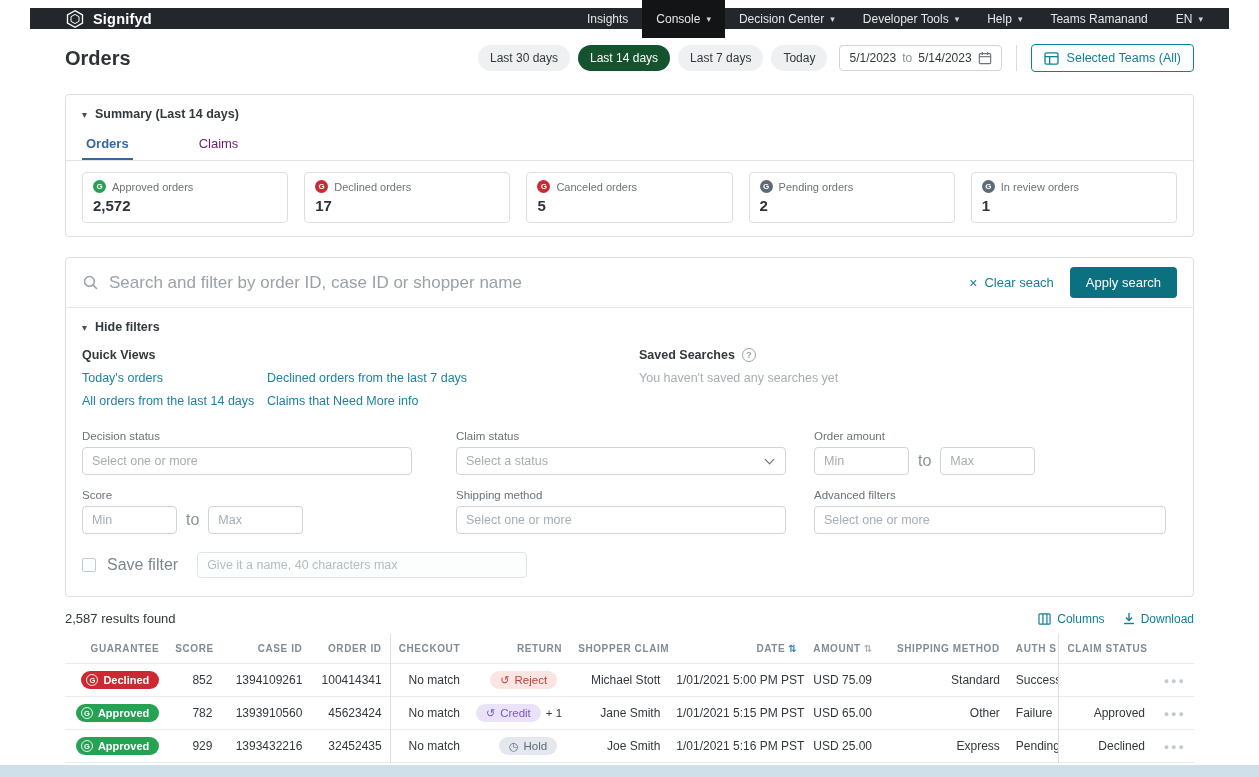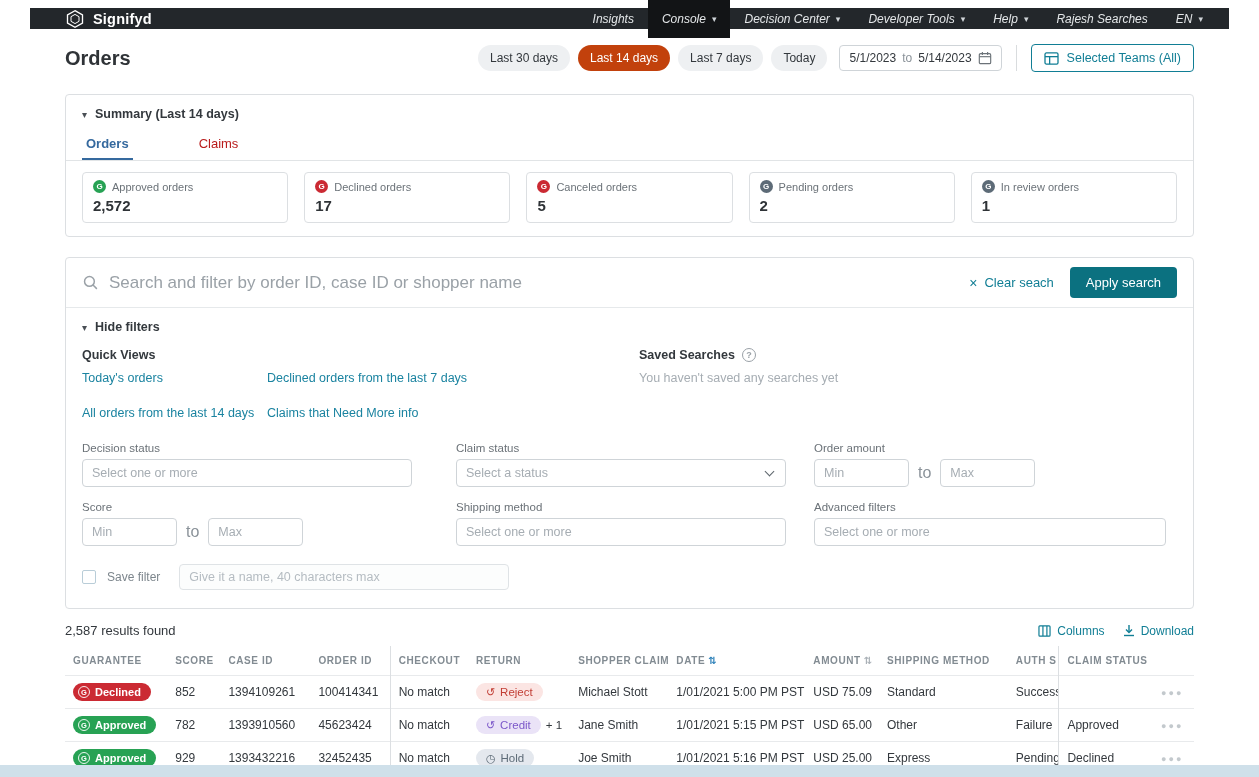--- a/index.html
+++ b/index.html
@@ -10,53 +10,53 @@
   }
   .page { position:relative; width:1259px; height:777px; background:#fff; overflow:hidden; }
 
   
   .navbar {
     margin:8px 30px 0; height:21px; background:#23272b; display:flex; align-items:center;
     padding:0 12px 0 35px; color:#e8eaec;
   }
   .brand { display:flex; align-items:center; gap:8px; cursor:pointer; }
   .brand-name { color:#fff; font-size:14.5px; font-weight:bold; letter-spacing:0.2px; }
-  .nav-items { margin-left:auto; display:flex; align-items:stretch; height:38px;font-style:italic; }
+  .nav-items { margin-left:auto; display:flex; align-items:stretch; height:38px; }
   .nav-item { display:flex; align-items:center; gap:6px; padding:0 14px; font-size:12px; color:#e4e7e9; cursor:pointer; white-space:nowrap; }
   .nav-item.active { background:#121416; }
   .caret { font-size:9px; color:#cfd4d8; }
 
   
   .page-header { display:flex; align-items:center; padding:15px 65px 12px; }
   .page-title { font-size:20px; font-weight:bold; color:#2f3337; }
   .header-controls { margin-left:auto; display:flex; align-items:center; gap:8px; }
   .tpill {
     border:none; background:#eef0f2; color:#33383d; font-family:inherit;
     font-size:12px; padding:6px 12px; border-radius:14px; cursor:pointer; white-space:nowrap;
   }
-  .tpill.active { background:#c2410c; color:#fff; }
+  .tpill.active { background:#14532d; color:#fff; }
   .date-box {
     display:flex; align-items:center; gap:6px; border:1px solid #cfd4d8; border-radius:4px;
     padding:5px 9px; font-size:12px; margin-left:4px; cursor:pointer; color:#33383d;
   }
   .muted { color:#8a9299; }
   .vdiv { width:1px; height:26px; background:#d9dcde; margin:0 6px; }
   .teams-btn {
     display:flex; align-items:center; gap:8px; background:#fff; border:1px solid #117e95;
     color:#117e95; border-radius:4px; padding:6px 12px; font-family:inherit; font-size:12.5px; cursor:pointer; white-space:nowrap;
   }
 
   
   .card { margin:0 65px; border:1px solid #dcdfe2; border-radius:4px; background:#fff; }
   .summary-card { margin-top:10px; }
   .collapse-row { display:flex; align-items:center; gap:8px; font-size:12.5px; font-weight:bold; color:#33383d; cursor:pointer; }
   .summary-card .collapse-row { padding:12px 16px 0; }
   .tri { font-size:10px; color:#4a5056; }
   .tabs { display:flex; padding:0 16px; border-bottom:1px solid #e1e4e6; margin-top:8px; }
-  .tab { padding:7px 4px; margin-right:62px; font-size:13px; color:#b91c1c; cursor:pointer; border-bottom:2px solid transparent; }
+  .tab { padding:7px 4px; margin-right:62px; font-size:13px; color:#701a75; cursor:pointer; border-bottom:2px solid transparent; }
   .tab.active { color:#35699e; border-bottom-color:#35699e; font-weight:bold; }
   .stat-row { display:flex; gap:16px; padding:11px 16px 13px; }
   .stat-card { flex:1; border:1px solid #dcdfe2; border-radius:4px; padding:7px 10px 8px; background:#fff; }
   .stat-top { display:flex; align-items:center; gap:6px; font-size:11px; color:#6b7278; }
   .stat-icon { width:13px; height:13px; border-radius:50%; color:#fff; font-size:8px; font-weight:bold;
     display:flex; align-items:center; justify-content:center; flex:0 0 13px; }
   .stat-card.approved .stat-icon { background:#27a254; }
   .stat-card.declined .stat-icon { background:#cb2a33; }
   .stat-card.canceled .stat-icon { background:#cb2a33; }
   .stat-card.pending .stat-icon  { background:#5d6b77; }
@@ -69,21 +69,21 @@
   .search-input { flex:1; border:none; outline:none; font-family:inherit; font-size:17px; color:#33383d; }
   .search-input::placeholder { color:#9aa1a7; }
   .clear-link { display:flex; align-items:center; gap:7px; color:#117e95; font-size:13px; cursor:pointer; white-space:nowrap; margin-right:6px; }
   .x-icon { font-size:14px; line-height:1; }
   .apply-btn { background:#0b7180; color:#fff; border:none; border-radius:4px; padding:8px 16px; font-family:inherit; font-size:13px; cursor:pointer; white-space:nowrap; }
 
   .filters-body { padding:12px 16px 18px; }
   .views-row { display:flex; margin-top:14px; }
   .quick-views { width:557px; }
   .sec-title { font-size:12.5px; font-weight:bold; color:#33383d; margin-bottom:9px; display:flex; align-items:center; gap:7px; }
-  .qv-grid { display:grid; grid-template-columns:185px auto; row-gap:21px; font-size:12.5px; }
+  .qv-grid { display:grid; grid-template-columns:185px auto; row-gap:9px; font-size:12.5px; }
   .qv-link { color:#1a83a0; cursor:pointer; text-decoration:none; }
   .saved-searches { flex:1; }
   .info-badge { width:14px; height:14px; border:1px solid #9aa1a7; border-radius:50%; color:#9aa1a7;
     font-size:9px; display:inline-flex; align-items:center; justify-content:center; cursor:pointer; font-weight:bold; }
   .saved-empty { color:#a6adb3; font-size:12.5px; margin-top:2px; }
 
   .filter-row { display:flex; margin-top:22px; }
   .filter-row.second { margin-top:14px; }
   .fcol.c1 { width:330px; margin-right:44px; }
   .fcol.c2 { width:330px; margin-right:28px; }
@@ -94,33 +94,33 @@
   .finput::placeholder { color:#a6adb3; }
   .fselect { position:relative; height:28px; border:1px solid #cfd4d8; border-radius:4px;
     display:flex; align-items:center; padding:0 26px 0 9px; font-size:12.5px; color:#a6adb3; cursor:pointer; background:#fff; }
   .chev { width:7px; height:7px; border-right:1.5px solid #5d656c; border-bottom:1.5px solid #5d656c;
     transform:rotate(45deg); position:absolute; right:12px; top:8px; }
   .minmax { display:flex; align-items:center; gap:9px; }
   .finput.mm { width:95px; }
 
   .save-row { display:flex; align-items:center; gap:11px; margin-top:18px; }
   .checkbox { width:14px; height:14px; border:1px solid #b9cdd8; border-radius:2px; background:#fff; cursor:pointer; flex:0 0 14px; }
-  .save-label { font-size:12px; color:#7d868d; margin-right:8px; }
+  .save-label { font-size:16px; color:#7d868d; margin-right:8px; }
   .finput.name-input { width:330px; height:26px; border-color:#dfe3e6; background:#fcfdfd; }
   .finput.name-input::placeholder { color:#b5bcc2; }
 
   
   .results { margin:0 65px; }
   .results-bar { display:flex; align-items:center; margin-top:14px; }
   .results-count { font-size:13px; color:#33383d; }
   .results-actions { margin-left:auto; display:flex; align-items:center; gap:18px; }
   .action { display:flex; align-items:center; gap:6px; color:#117e95; font-size:12px; cursor:pointer; }
 
   .orders-table { width:100%; border-collapse:collapse; table-layout:fixed; margin-top:8px; font-size:12px; color:#33383d; }
-  .orders-table th, .orders-table td { text-align:left; padding:7px 8px; white-space:nowrap; overflow:hidden; }
+  .orders-table th, .orders-table td { text-align:right; padding:7px 8px; white-space:nowrap; overflow:hidden; }
   .orders-table thead th { font-size:10px; font-weight:bold; letter-spacing:0.6px; color:#828b92; padding-top:9px; padding-bottom:9px; }
   .orders-table tbody tr { border-top:1px solid #e8eaec; cursor:pointer; }
   .orders-table tbody tr:last-child { border-bottom:1px solid #e8eaec; }
   .divider-r { border-right:1px solid #dcdfe2; }
   .sort { font-size:10px; margin-left:3px; }
   .sort.on { color:#2a7fb8; }
   .sort.off { color:#aab1b7; }
 
   .gpill { display:inline-flex; align-items:center; gap:5px; border-radius:11px; padding:3px 10px 3px 5px;
     color:#fff; font-size:11px; font-weight:bold; }
@@ -169,21 +169,21 @@
       </div>
       <div class="nav-item">
         <span>Developer Tools</span>
         <span class="caret">▾</span>
       </div>
       <div class="nav-item">
         <span>Help</span>
         <span class="caret">▾</span>
       </div>
       <div class="nav-item">
-        <span>Rajesh Searches</span>
+        <span>Teams Ramanand</span>
       </div>
       <div class="nav-item">
         <span>EN</span>
         <span class="caret">▾</span>
       </div>
     </div>
   </nav>
 
   <header class="page-header">
     <h1 class="page-title">Orders</h1>

